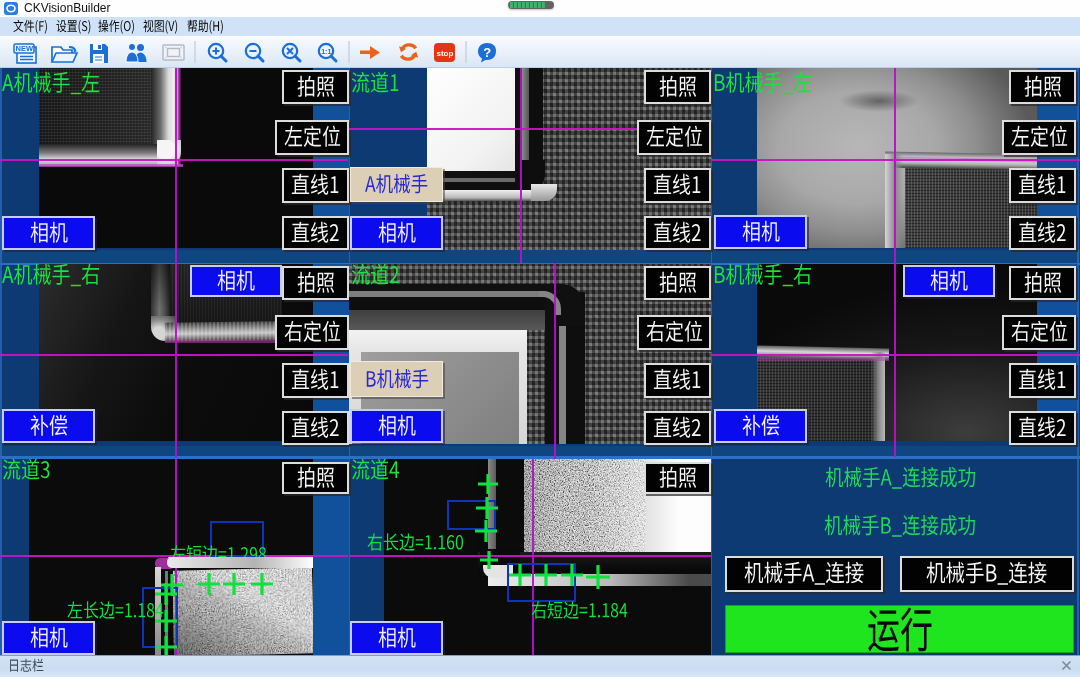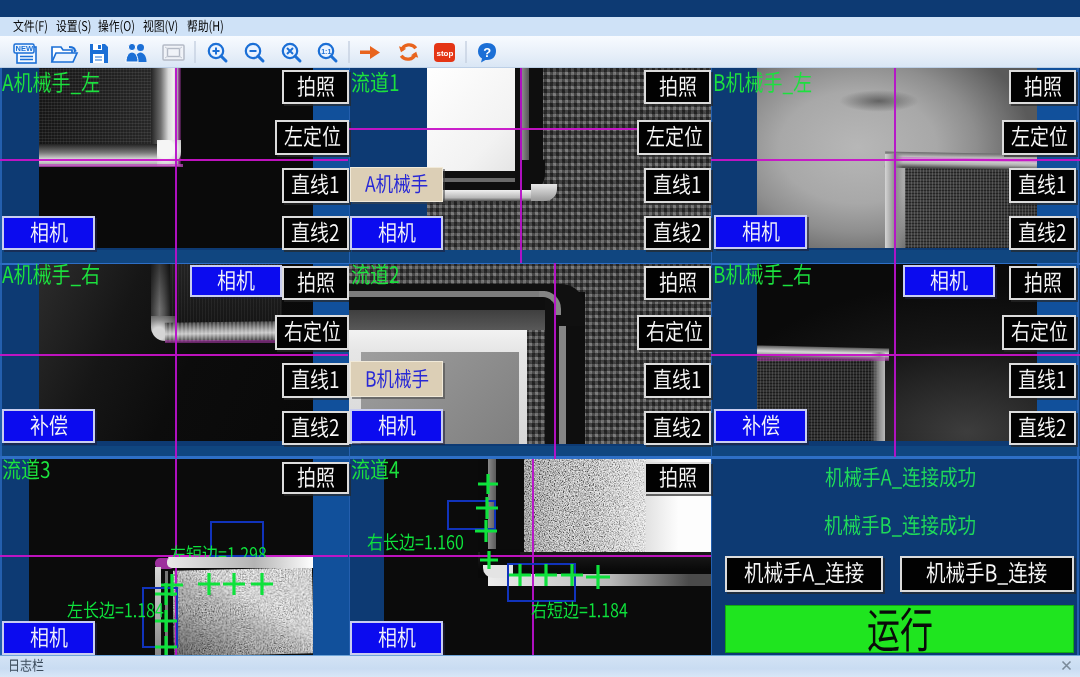--- a/index.html
+++ b/index.html
@@ -53,20 +53,40 @@
 <feColorMatrix type="matrix" values="0 0 0 0 0.1  0 0 0 0 0.1  0 0 0 0 0.1  1.25 1.25 1.25 0 -1.42"></feColorMatrix>
 <feComposite operator="over" in2="SourceGraphic"></feComposite>
         </filter>
 <filter id="grainG" x="0" y="0" width="100%" height="100%">
 <feTurbulence type="fractalNoise" baseFrequency="0.8" numOctaves="3" seed="8" stitchTiles="stitch"></feTurbulence>
 <feColorMatrix type="matrix" values="0 0 0 0 0.07  0 0 0 0 0.07  0 0 0 0 0.07  1.3 1.3 1.3 0 -1.55"></feColorMatrix>
 <feComposite operator="over" in2="SourceGraphic"></feComposite>
         </filter>
 </defs>
     </svg>
+<div class="abs" style="left:0;top:0;width:1080px;height:17px;background:#fefefe">
+<svg class="abs" style="left:4px;top:2px" width="14" height="13">
+        <rect x="0" y="0" width="14" height="13" rx="3" fill="#2a7de1"></rect>
+        <path d="M3 6.5a4 3.2 0 0 1 8 0a4 3.2 0 0 1 -8 0" fill="none" stroke="#fff" stroke-width="1.6"></path>
+      </svg>
+<div class="abs" style="left:24px;top:1px;font-size:12px;color:#111">CKVisionBuilder</div>
+<div class="abs" style="left:508px;top:1px;width:46px;height:8px;background:#636363;border-radius:4px;box-shadow:0 1px 2px rgba(0,0,0,.25)">
+<svg width="46" height="8">
+          <rect x="2.0" y="1" width="2.9" height="6" fill="#3fb168"></rect>
+          <rect x="6.0" y="1" width="2.9" height="6" fill="#3fb168"></rect>
+          <rect x="10.0" y="1" width="2.9" height="6" fill="#3fb168"></rect>
+          <rect x="14.0" y="1" width="2.9" height="6" fill="#3fb168"></rect>
+          <rect x="18.0" y="1" width="2.9" height="6" fill="#3fb168"></rect>
+          <rect x="22.0" y="1" width="2.9" height="6" fill="#3fb168"></rect>
+          <rect x="26.0" y="1" width="2.9" height="6" fill="#3fb168"></rect>
+          <rect x="30.0" y="1" width="2.9" height="6" fill="#3fb168"></rect>
+          <rect x="34.0" y="1" width="2.9" height="6" fill="#3fb168"></rect>
+        </svg>
+      </div>
+    </div>
 <div class="abs" style="left:0;top:17px;width:1080px;height:19px;background:#cfe2f7"></div>
 <svg class="ts" style="left:13px;top:21px" width="37" height="16">
       <g transform="translate(0,10.06) scale(0.1080,0.1350)" fill="#0a0a0a">
         <use href="#g_m1"></use>
       </g>
     </svg>
 <svg class="ts" style="left:56px;top:21px" width="37" height="16">
       <g transform="translate(0,10.06) scale(0.1080,0.1350)" fill="#0a0a0a">
         <use href="#g_m2"></use>
       </g>

